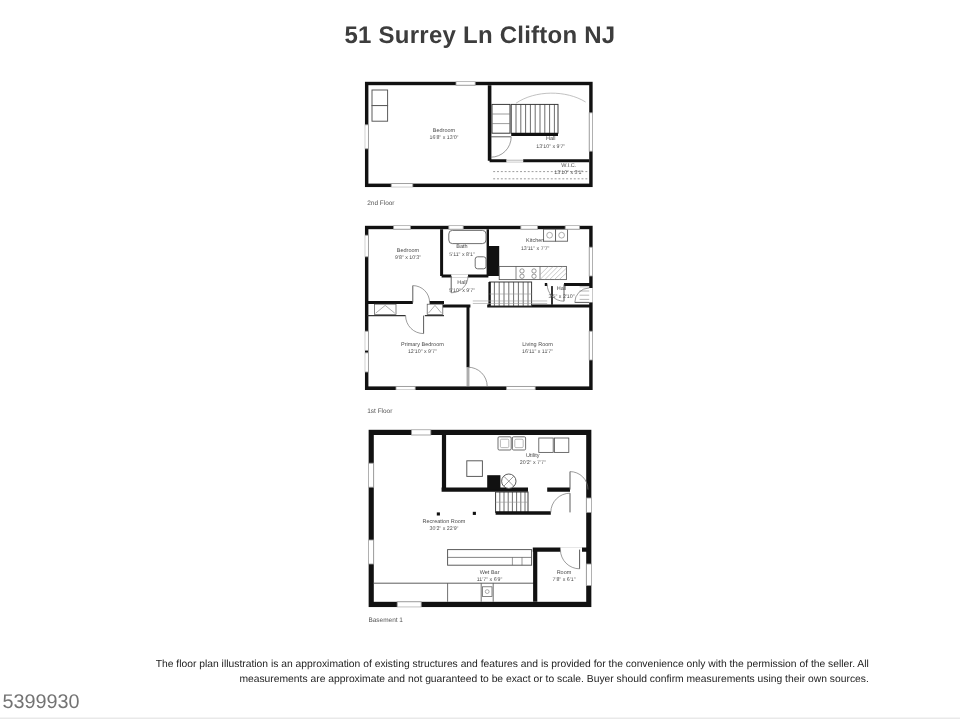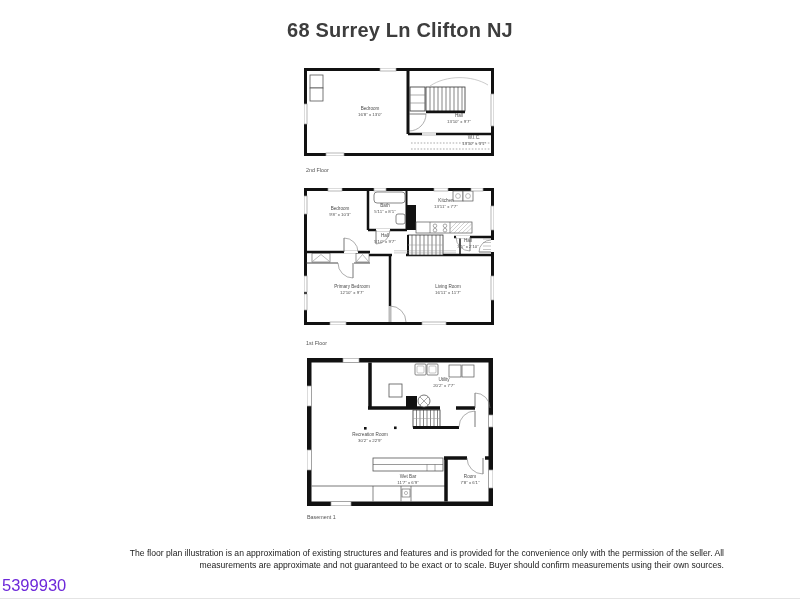--- a/index.html
+++ b/index.html
@@ -20,30 +20,30 @@
   .room-label .rn{font-size:4.6px;}
   .room-label .rd{font-size:4.4px;}
   .floor-caption{
     position:absolute;font-size:5.4px;color:#555;white-space:nowrap;
   }
   .disclaimer{
     position:absolute;top:548px;left:50%;transform:translateX(-50%);
     width:648px;text-align:right;font-size:8.6px;line-height:1.34;color:#222;
   }
   .listing-id{
-    position:absolute;left:2px;top:576px;font-size:16.5px;color:#6d28d9;
+    position:absolute;left:2px;top:576px;font-size:16.5px;color:#737373;
   }
   .bottom-line{
     position:absolute;left:0;bottom:1px;width:800px;height:1px;background:#e4e4e4;
   }
 </style>
 </head>
 <body>
 
-<div class="page-title">68 Surrey Ln Clifton NJ</div>
+<div class="page-title">51 Surrey Ln Clifton NJ</div>
 
 <div class="plan" style="left:304px;top:68px;width:190px;height:88px">
   <svg width="190" height="88" viewBox="0 0 190 88">
     <rect x="1.5" y="1.5" width="187" height="85" fill="#fff" stroke="#111" stroke-width="3"></rect>
     <line x1="104" y1="3" x2="104" y2="66" stroke="#111" stroke-width="3"></line>
     <line x1="104" y1="66" x2="187" y2="66" stroke="#111" stroke-width="2.5"></line>
     <rect x="118" y="64.6" width="14" height="2.8" fill="#fff"></rect>
     <line x1="118" y1="66" x2="132" y2="66" stroke="#aaa" stroke-width="0.7"></line>
     <g>
       <line x1="107" y1="75" x2="186" y2="75" stroke="#888" stroke-width="0.7" stroke-dasharray="1.6 1.6"></line>

